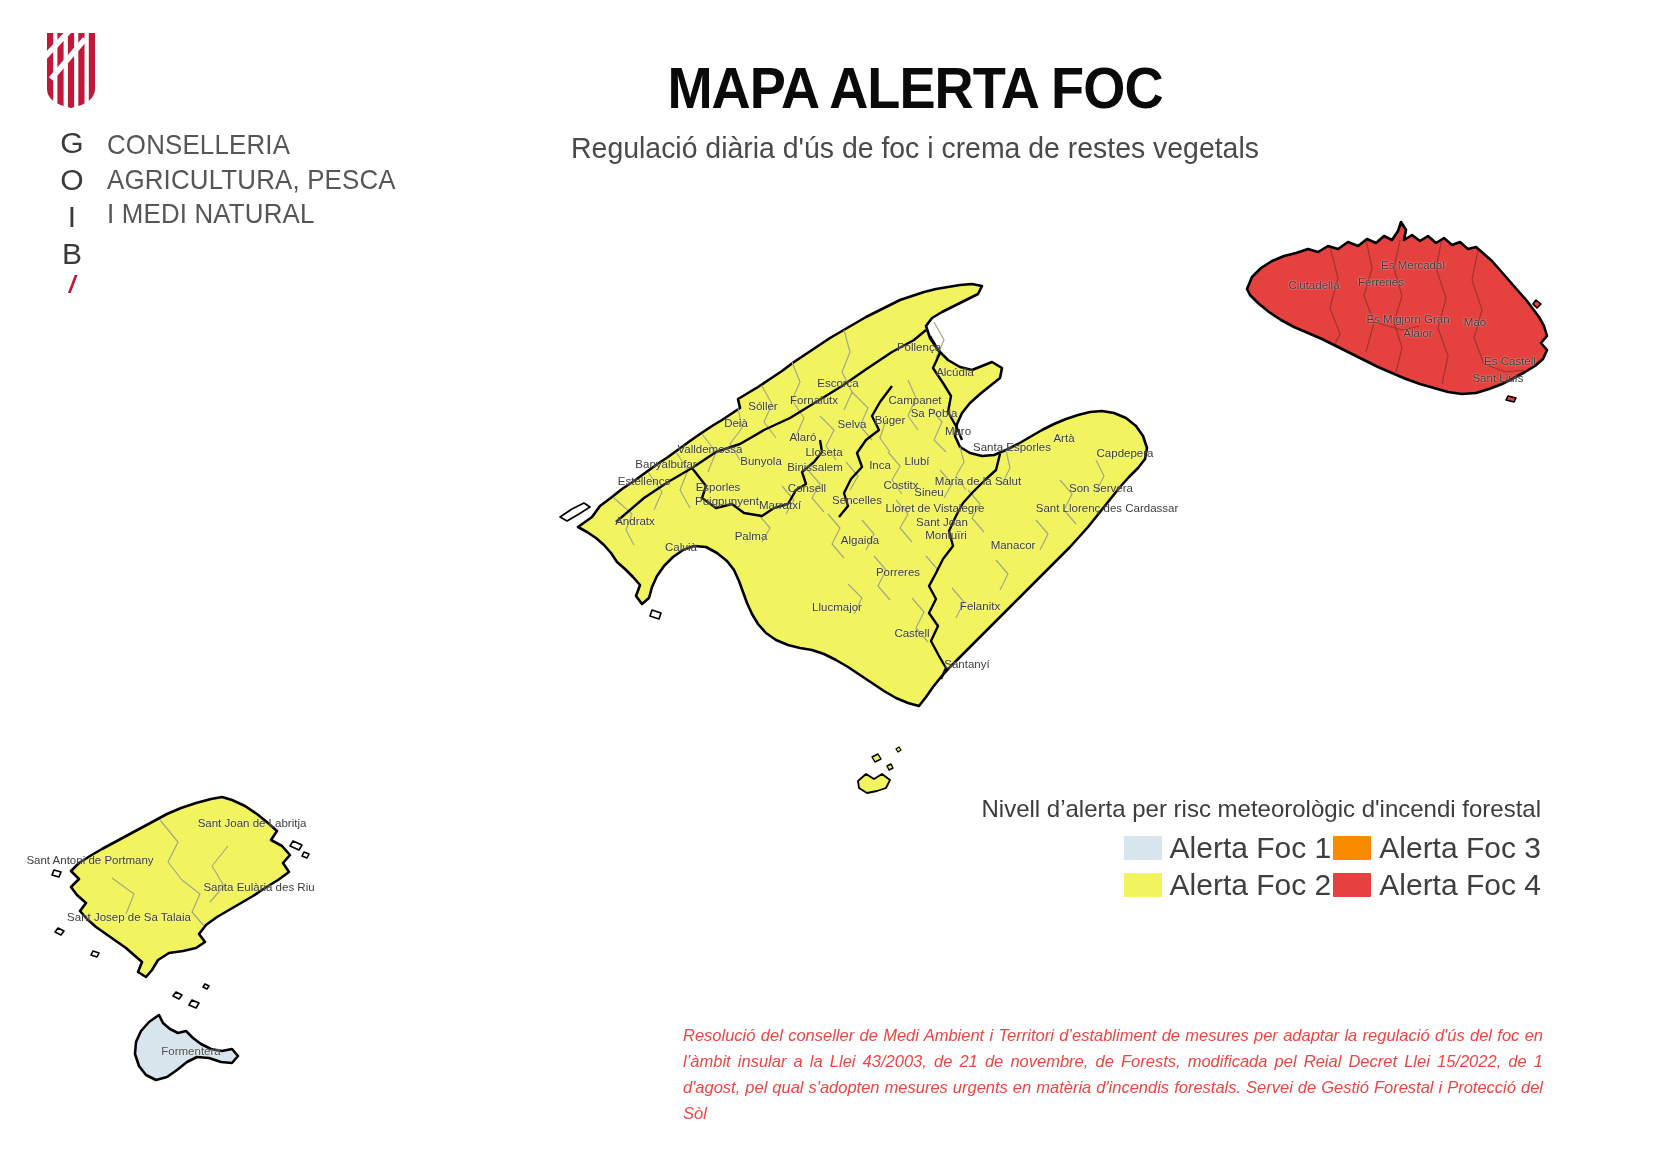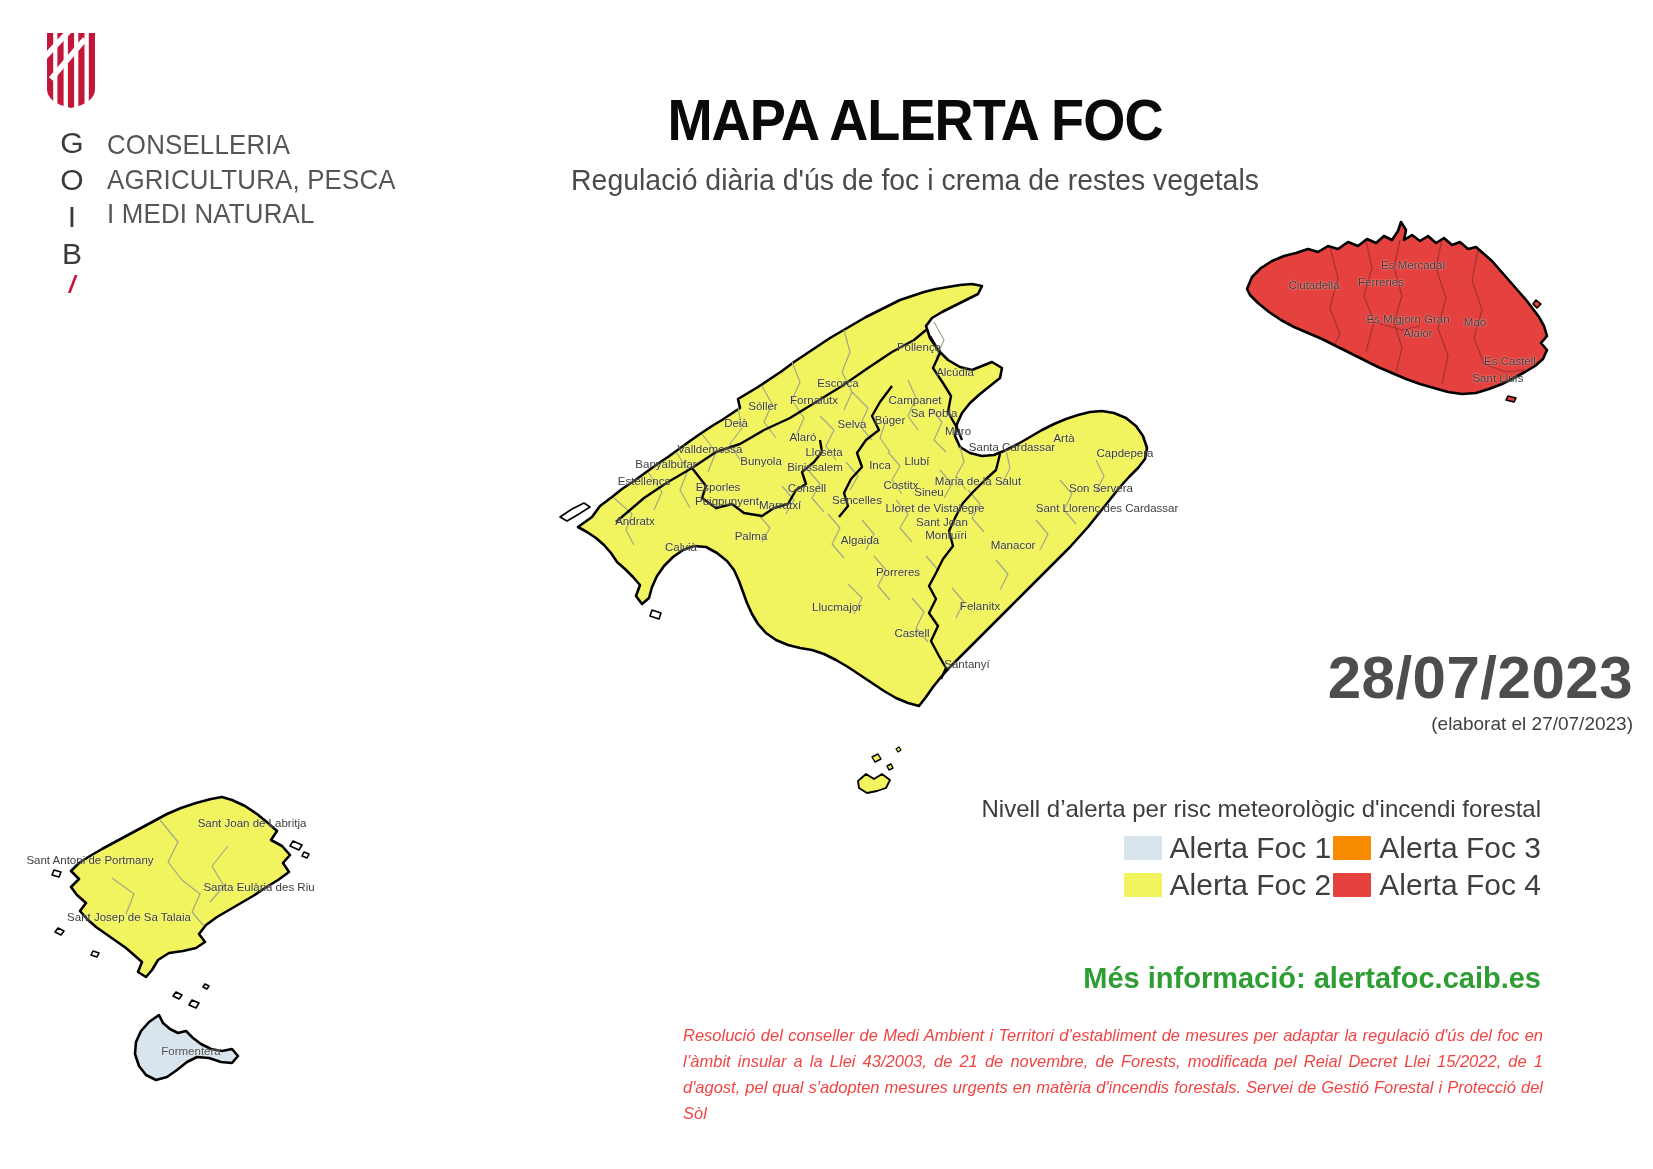--- a/index.html
+++ b/index.html
@@ -5,21 +5,21 @@
   html,body{margin:0;padding:0;background:#ffffff;}
   body{width:1653px;height:1169px;font-family:"Liberation Sans","DejaVu Sans",sans-serif;}
   .stage{position:relative;width:1653px;height:1169px;overflow:hidden;background:#fff;}
 
   
   .logo-shield{position:absolute;left:47px;top:33px;}
   .goib-col{position:absolute;left:57px;top:124px;color:#3a3a3a;font-size:30px;line-height:37px;text-align:center;width:30px;}
   .goib-col .slash{color:#c3173a;font-size:24px;line-height:26px;font-style:italic;font-weight:bold;}
   .org-lines{position:absolute;left:107px;top:128px;color:#565656;font-size:27.5px;line-height:34.5px;letter-spacing:.2px;transform:scaleX(.94);transform-origin:left top;white-space:nowrap;}
 
-  .titles{position:absolute;left:395px;top:58px;width:1040px;text-align:center;margin-top:32px;}
+  .titles{position:absolute;left:395px;top:58px;width:1040px;text-align:center;}
   .titles h1{margin:0;font-size:57px;line-height:60px;font-weight:800;color:#0a0a0a;letter-spacing:-1px;transform:scaleX(.95);transform-origin:center top;}
   .titles p{margin:14px 0 0 0;font-size:29px;color:#4a4a4a;transform:scaleX(.98);transform-origin:center top;}
 
   
   .map-layer{position:absolute;left:0;top:0;width:1653px;height:1169px;}
   .map-svg{position:absolute;left:0;top:0;}
   .coast{stroke:#000;stroke-width:2.6;stroke-linejoin:round;}
   .islet{stroke:#000;stroke-width:1.6;stroke-linejoin:round;fill:#fff;}
   .muni{fill:none;stroke-width:1.2;stroke-linejoin:round;}
   .muni-y{stroke:#a3a887;}
@@ -126,21 +126,21 @@
         <span style="left: 941px; top: 372px;">Alcúdia</span>
         <span style="left: 824px; top: 383px;">Escorca</span>
         <span style="left: 800px; top: 400px;">Fornalutx</span>
         <span style="left: 749px; top: 406px;">Sóller</span>
         <span style="left: 901px; top: 400px;">Campanet</span>
         <span style="left: 920px; top: 413px;">Sa Pobla</span>
         <span style="left: 722px; top: 423px;">Deià</span>
         <span style="left: 876px; top: 420px;">Búger</span>
         <span style="left: 838px; top: 424px;">Selva</span>
         <span style="left: 944px; top: 431px;">Muro</span>
-        <span style="left: 998px; top: 447px;">Santa Cardassar</span>
+        <span style="left: 998px; top: 447px;">Santa Esporles</span>
         <span style="left: 1050px; top: 438px;">Artà</span>
         <span style="left: 789px; top: 437px;">Alaró</span>
         <span style="left: 1111px; top: 453px;">Capdepera</span>
         <span style="left: 696px; top: 449px;">Valldemossa</span>
         <span style="left: 810px; top: 452px;">Lloseta</span>
         <span style="left: 866px; top: 453px; margin-top: 12px;">Inca</span>
         <span style="left: 747px; top: 461px;">Bunyola</span>
         <span style="left: 903px; top: 461px;">Llubí</span>
         <span style="left: 652px; top: 464px;">Banyalbufar</span>
         <span style="left: 801px; top: 467px;">Binissalem</span>
@@ -177,24 +177,20 @@
         <span style="left: 1496px; top: 361px;">Es Castell</span>
         <span style="left: 1484px; top: 378px;">Sant Lluís</span>
         <span style="left: 238px; top: 823px;">Sant Joan de Labritja</span>
         <span style="left: 76px; top: 860px;">Sant Antoni de Portmany</span>
         <span style="left: 245px; top: 876px; margin-top: 11px;">Santa Eulària des Riu</span>
         <span style="left: 115px; top: 917px;">Sant Josep de Sa Talaia</span>
         <span class="dim" style="left: 177px; top: 1051px;">Formentera</span>
       </div>
   </div>
 
-  <div class="date-block">
-    <div class="date-main">28/07/2023</div>
-    <div class="date-note">(elaborat el 27/07/2023)</div>
-  </div>
 
   <div class="legend">
     <div class="legend-title">Nivell d’alerta per risc meteorològic d'incendi forestal</div>
     <div class="legend-grid" id="legend-grid">
         <div class="legend-item">
           <span class="legend-swatch" style="background: rgb(216, 229, 236);"></span>
           <span>Alerta Foc 1</span>
         </div>
         <div class="legend-item">
           <span class="legend-swatch" style="background: rgb(241, 244, 95);"></span>
@@ -204,17 +200,16 @@
           <span class="legend-swatch" style="background: rgb(249, 139, 0);"></span>
           <span>Alerta Foc 3</span>
         </div>
         <div class="legend-item">
           <span class="legend-swatch" style="background: rgb(229, 66, 63);"></span>
           <span>Alerta Foc 4</span>
         </div>
       </div>
   </div>
 
-  <div class="more-info">Més informació: alertafoc.caib.es</div>
 
   <p class="footnote">Resolució del conseller de Medi Ambient i Territori d’establiment de mesures per adaptar la regulació d'ús del foc en l’àmbit insular a la Llei 43/2003, de 21 de novembre, de Forests, modificada pel Reial Decret Llei 15/2022, de 1 d'agost, pel qual s'adopten mesures urgents en matèria d'incendis forestals. Servei de Gestió Forestal i Protecció del Sòl</p>
 
 </div>
 
 </body></html>

